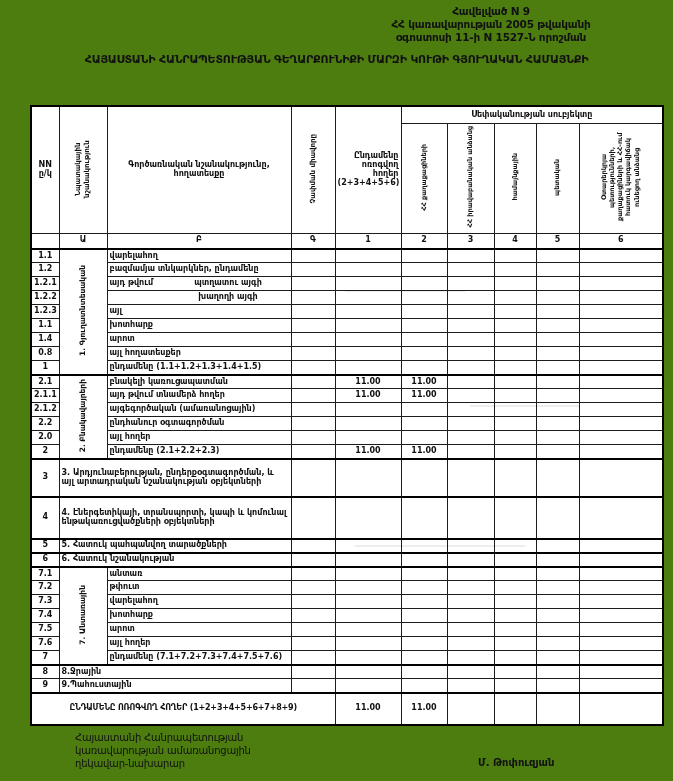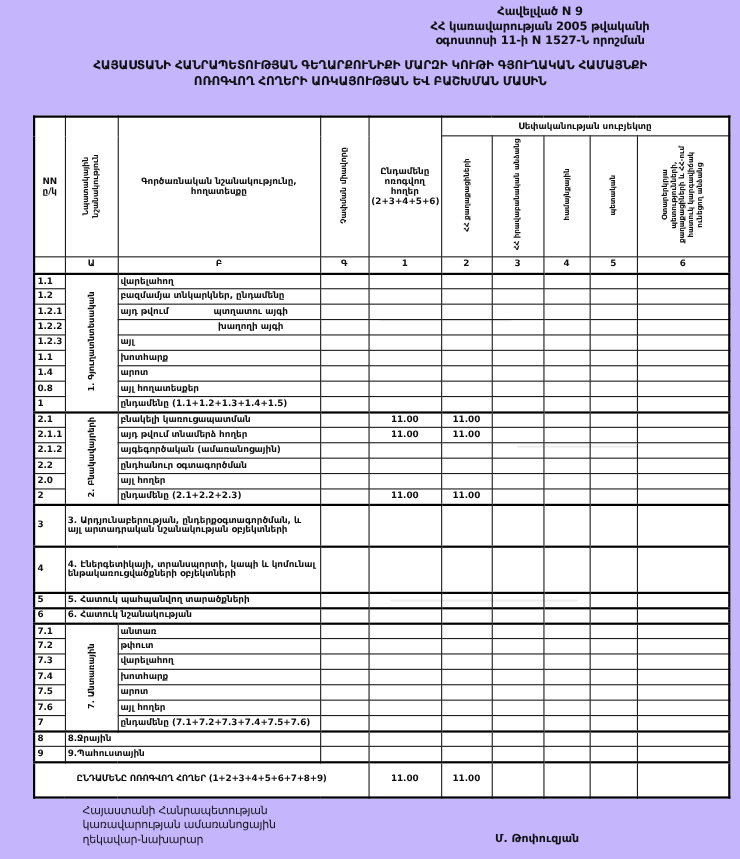--- a/index.html
+++ b/index.html
@@ -4,21 +4,21 @@
 <style>
   html,body{margin:0;padding:0;}
   body{
     width:673px;height:781px;
     background:#f2f2f0;
     font-family:"DejaVu Sans",sans-serif;
     color:#111;
   }
   .doc{
     position:relative;width:673px;height:781px;
-    background:#c4b5fd;overflow:hidden;
+    background:#4d7c0f;overflow:hidden;
   }
   
   .appendix{
     position:absolute;top:5px;right:22px;width:320px;
     text-align:center;font-size:10.5px;font-weight:700;line-height:1.22;
     letter-spacing:-0.2px;
   }
   
   .title{
     position:absolute;top:53px;left:0;width:673px;
@@ -53,62 +53,61 @@
     max-height:112px;
     font-size:7px;
     line-height:1.25;
     display:inline-block;
     white-space:normal;
   }
   th.sub .vt{font-size:6.5px;max-height:106px;}
   th.h-purpose .vt{font-size:7px;}
   th.h-unit .vt{font-size:7px;}
   th.h-func{font-size:8px;}
-  th.h-total{font-size:8px;}
+  th.h-total{font-size:8px;text-align:right;}
   tr.code-row td{height:14px;text-align:center;font-size:8px;border-bottom:2px solid #000;}
   tbody tr{height:14px;}
-  td.nn{font-size:7.5px;padding:0 1px;}
+  td.nn{text-align:center;font-size:7.5px;padding:0 1px;}
   td.vcell{text-align:center;}
   td.vcell .vt{font-size:7.5px;max-height:999px;}
   td.lbl{white-space:nowrap;}
   td.lbl-wide{white-space:normal;}
   td.val{text-align:center;font-size:8px;}
   td.grand{
     text-align:center;font-size:8.5px;letter-spacing:-0.2px;white-space:nowrap;
   }
   tr.thick td{border-top:2px solid #000;}
   .split{display:flex;align-items:center;width:100%;}
   .split .l1{width:58px;flex:none;}
   .split .l2{flex:1;text-align:center;}
   
   .footer-left{
     position:absolute;left:75px;top:731px;width:300px;
     font-size:10px;font-weight:400;line-height:1.3;letter-spacing:-0.2px;
   }
   .footer-sign{
-    position:absolute;left:450px;top:757px;width:180px;
+    position:absolute;left:478px;top:757px;width:180px;
     font-size:10px;font-weight:700;
   }
   
   .smear{position:absolute;background:rgba(0,0,0,0.07);pointer-events:none;}
 </style>
 </head>
 <body>
 
 <div class="doc">
 
   <div class="appendix">
     <div>Հավելված N 9</div>
     <div>ՀՀ կառավարության 2005 թվականի</div>
     <div>օգոստոսի 11-ի N 1527-Ն որոշման</div>
   </div>
 
   <div class="title">
     <div>ՀԱՅԱՍՏԱՆԻ ՀԱՆՐԱՊԵՏՈՒԹՅԱՆ ԳԵՂԱՐՔՈՒՆԻՔԻ ՄԱՐԶԻ ԿՈՒԹԻ ԳՅՈՒՂԱԿԱՆ ՀԱՄԱՅՆՔԻ</div>
-    <div>ՈՌՈԳՎՈՂ ՀՈՂԵՐԻ ԱՌԿԱՅՈՒԹՅԱՆ ԵՎ ԲԱՇԽՄԱՆ ՄԱՍԻՆ</div>
   </div>
 
   <table class="main">
     <colgroup>
       <col style="width:28px">
         <col style="width:48px">
         <col style="width:184px">
       <col style="width:44px">
         <col style="width:66px">
         <col style="width:46px">

